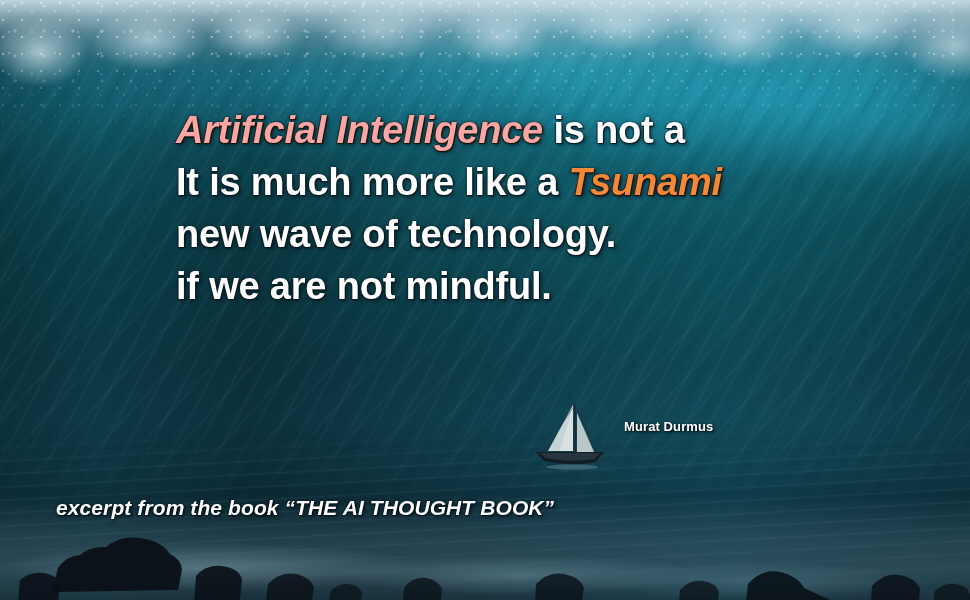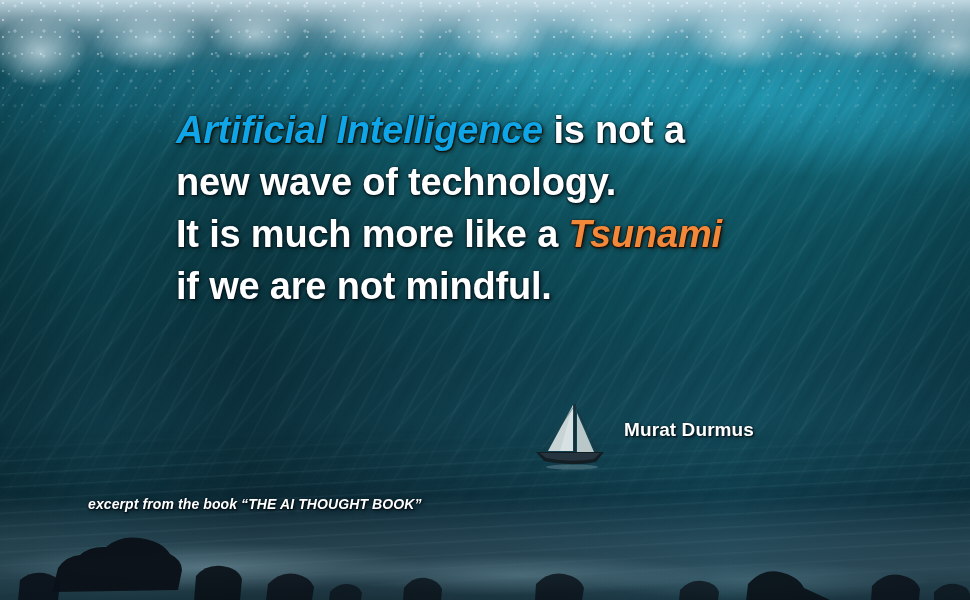--- a/index.html
+++ b/index.html
@@ -165,21 +165,21 @@
     color: #ffffff;
     letter-spacing: -0.2px;
     white-space: nowrap;
     text-shadow:
       0 0 2px rgba(8,30,38,0.95),
       1px 1px 1px rgba(6,24,32,0.85),
       -1px 1px 1px rgba(6,24,32,0.55),
       2px 2px 4px rgba(4,18,26,0.70);
   }
   .hl-yellow {
-    color: #0ea5e9;
+    color: #fca5a5;
     font-style: italic;
     font-weight: 700;
     text-shadow:
       0 0 2px rgba(20,18,4,0.95),
       1px 1px 1px rgba(22,18,4,0.9),
       -1px 1px 1px rgba(22,18,4,0.6),
       2px 2px 4px rgba(10,10,2,0.65);
   }
   .hl-orange {
     color: #f2883a;
@@ -190,37 +190,37 @@
       1px 1px 1px rgba(32,14,2,0.9),
       -1px 1px 1px rgba(32,14,2,0.6),
       2px 2px 4px rgba(14,6,1,0.65);
   }
   .ital { }
 
   .author {
     position: absolute;
     left: 624px;
     top: 419px;
-    font-size: 19px;
+    font-size: 13px;
     font-weight: 700;
     color: #ffffff;
     letter-spacing: 0.1px;
     white-space: nowrap;
     text-shadow:
       0 0 2px rgba(8,28,36,0.95),
       1px 1px 1px rgba(6,22,30,0.9),
       2px 2px 3px rgba(4,16,24,0.6);
     text-align: right;
   }
 
   .excerpt {
     position: absolute;
-    left: 88px;
+    left: 56px;
     top: 496px;
-    font-size: 14px;
+    font-size: 21px;
     font-weight: 700;
     font-style: italic;
     color: #ffffff;
     letter-spacing: 0.1px;
     white-space: nowrap;
     text-shadow:
       0 0 2px rgba(6,22,30,0.95),
       1px 1px 1px rgba(4,18,26,0.92),
       -1px 1px 1px rgba(4,18,26,0.6),
       2px 2px 4px rgba(2,12,18,0.70);
@@ -275,25 +275,25 @@
     <ellipse cx="44" cy="69" rx="26" ry="2.6" fill="#9fb9c4" opacity="0.30"></ellipse>
   </svg>
 
   <div class="quote">
 
     <div class="qline">
       <span class="hl-yellow">Artificial Intelligence</span><span> is not a</span>
     </div>
 
     <div class="qline">
+      <span>It is much more like a </span><span class="hl-orange">Tsunami</span>
+    </div>
+
+    <div class="qline">
       <span>new wave of technology.</span>
-    </div>
-
-    <div class="qline">
-      <span>It is much more like a </span><span class="hl-orange">Tsunami</span>
     </div>
 
 
     <div class="qline">
       <span>if we are not </span><span class="ital">mindful</span><span>.</span>
     </div>
 
   </div>
 
   <div class="author">Murat Durmus</div>

